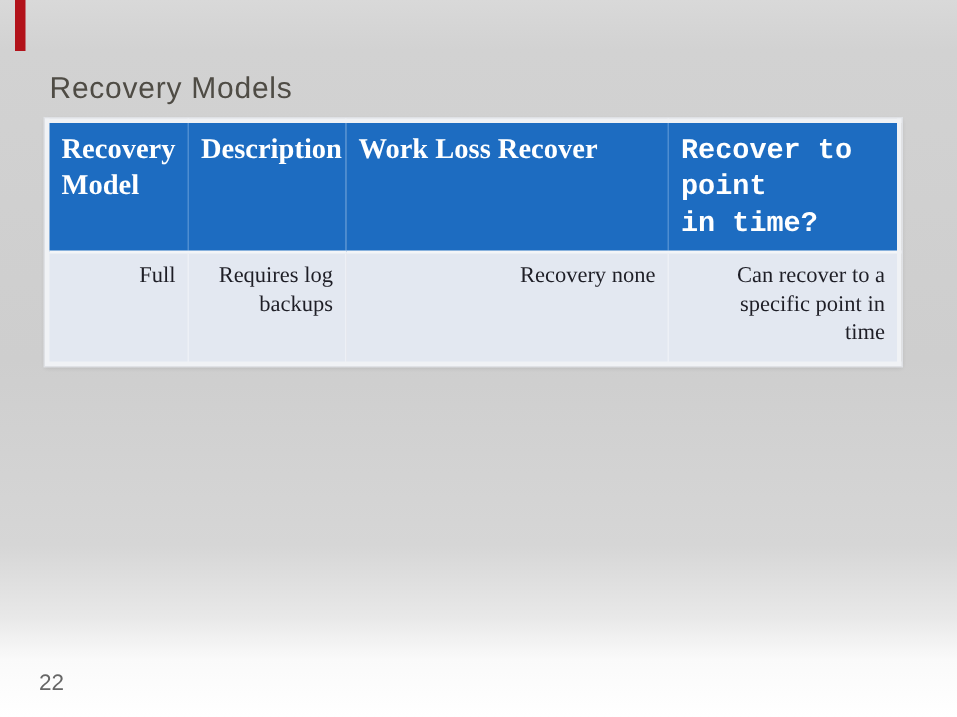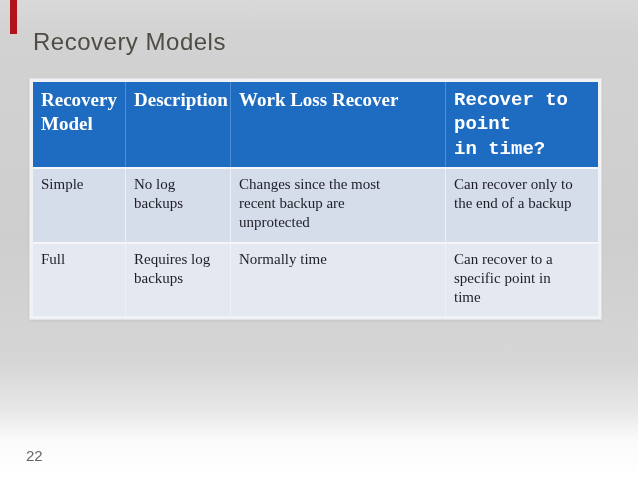--- a/index.html
+++ b/index.html
@@ -16,24 +16,24 @@
       #e8e8e8 86%, #fafafa 92%, #ffffff 100%);
   }
   .accent-bar {
     position: absolute;
     left: 10px; top: 0;
     width: 7px; height: 34px;
     background: #b2121a;
   }
   .title {
     position: absolute;
-    left: 33px; top: 28px;
+    left: 33px; top: 48px;
     margin: 0;
     font-family: "Liberation Sans", sans-serif;
-    font-size: 24px;
+    font-size: 20px;
     font-weight: 400;
     letter-spacing: 0.5px;
     color: #4f4c45;
   }
   table.recovery {
     position: absolute;
     left: 30px; top: 79px;
     width: 570px;
     border-collapse: collapse;
     table-layout: fixed;
@@ -64,21 +64,21 @@
     vertical-align: top;
     padding: 6px 8px;
     line-height: 1.26;
     border-right: 1px solid #edf0f6;
     border-top: 2px solid #f3f5f8;
     white-space: pre-line;
   }
   td:last-child { border-right: none; }
   tr.row-0 { height: 75px; }
   tr.row-0 td { background: #d5dcea; }
-  tr.row-1 { height: 75px; }
+  tr.row-1 { height: 75px; text-align: right; }
   tr.row-1 td { background: #e3e8f1; }
   tr.row-2 { height: 137px; }
   tr.row-2 td { background: #cfd8e8; }
   .page-number {
     position: absolute;
     left: 26px; top: 447px;
     font-family: "Liberation Sans", sans-serif;
     font-size: 15px;
     color: #666666;
   }
@@ -103,35 +103,25 @@
       <tr>
         <th>Recovery
 Model</th>
         <th>Description</th>
         <th>Work Loss Recover</th>
         <th>Recover to point
 in time?</th>
       </tr>
     </thead>
     <tbody>
-      <tr class="row-0">
-        <td>Simple</td>
-        <td>No log
-backups</td>
-        <td>Changes since the most
-recent backup are
-unprotected</td>
-        <td>Can recover only to
-the end of a backup</td>
-      </tr>
       <tr class="row-1">
         <td>Full</td>
         <td>Requires log
 backups</td>
-        <td>Normally time</td>
+        <td>Recovery none</td>
         <td>Can recover to a
 specific point in
 time</td>
       </tr>
     </tbody>
   </table>
 
   <div class="page-number">22</div>
 
 </div>

